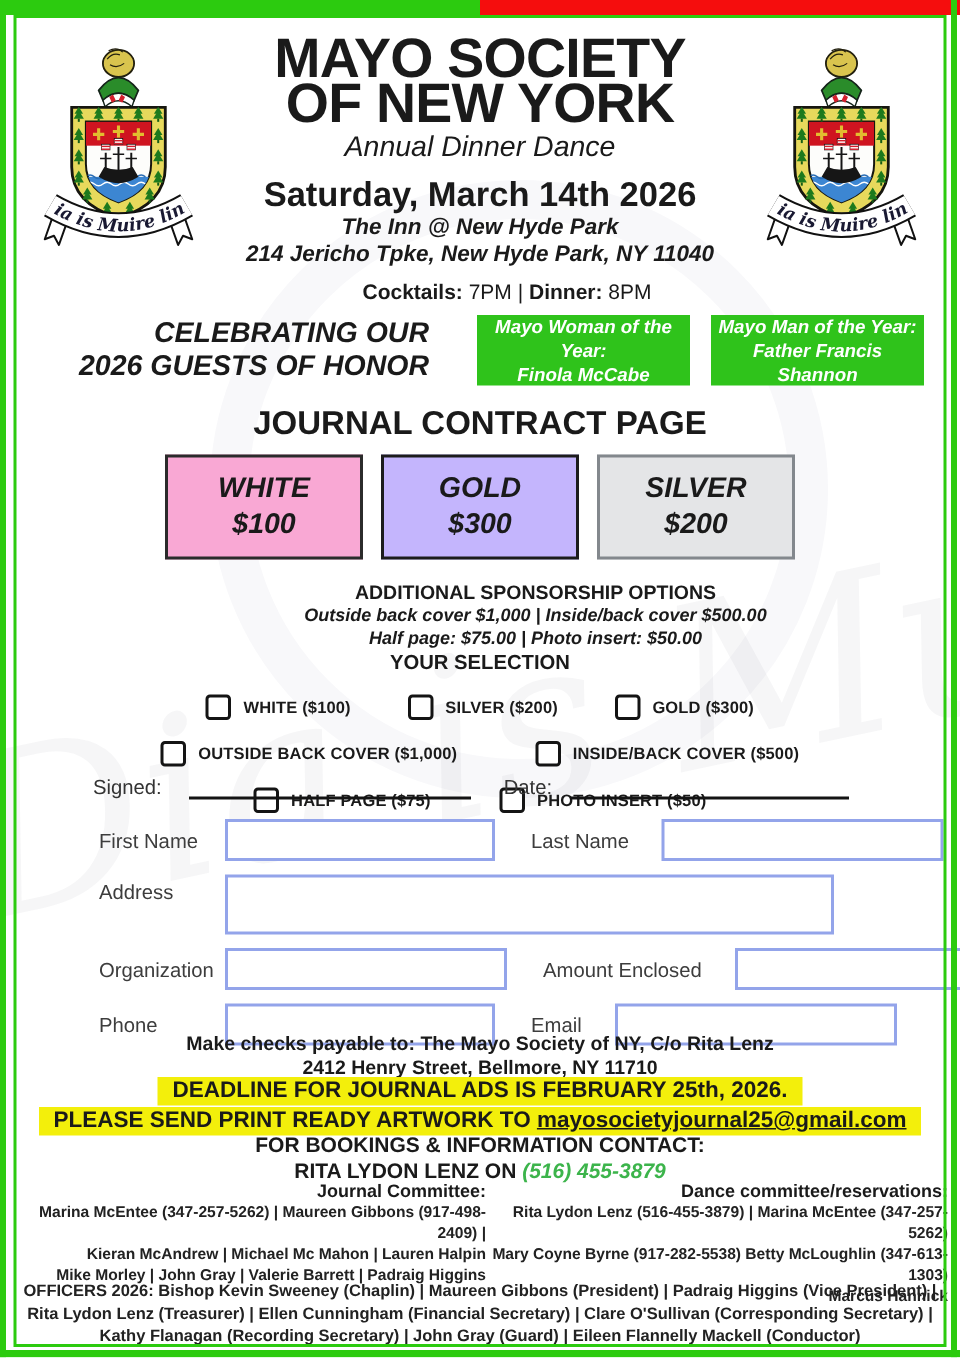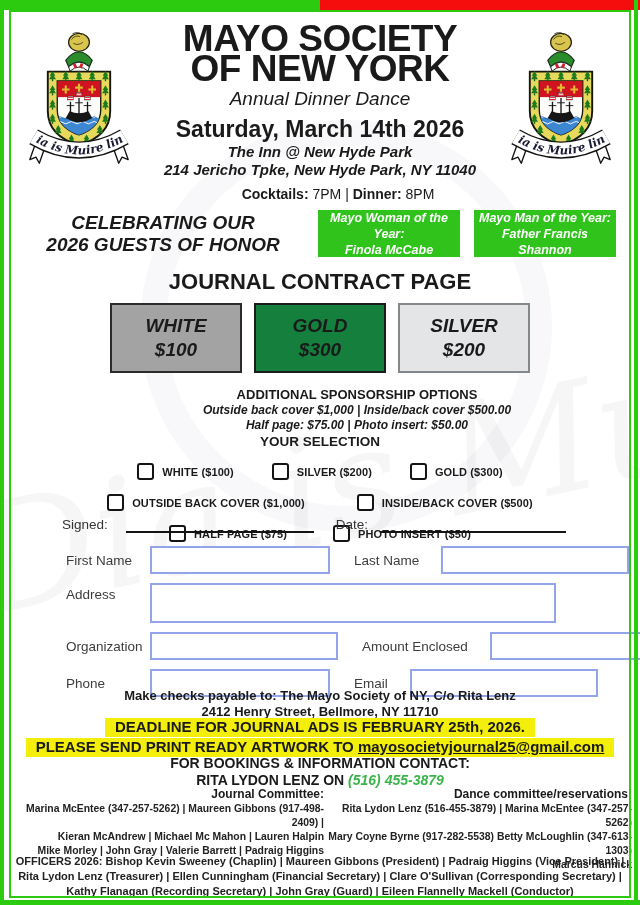--- a/index.html
+++ b/index.html
@@ -25,31 +25,31 @@
   .title-line{font-size:37px;font-weight:bold;line-height:30px;letter-spacing:-0.5px;}
   .subtitle{font-size:19px;font-style:italic;line-height:24px;margin-top:3px;}
   .date-line{font-size:23px;font-weight:bold;line-height:28px;margin-top:4px;}
   .venue-line{font-size:15px;font-weight:bold;font-style:italic;line-height:18px;}
   .sched{font-size:14px;margin-top:7px;padding-left:36px;}
   .b{font-weight:bold;}
   .crest-slot{position:absolute;top:26px;width:104px;height:146px;z-index:3;}
   .crest-left{left:27px;} .crest-right{right:27px;}
   
   #honor{top:210px;display:flex;align-items:center;padding:0 24px 0 40px;box-sizing:border-box;}
-  .honor-head{width:286px;text-align:center;font-size:19px;font-weight:bold;font-style:italic;line-height:22px;}
+  .honor-head{width:286px;text-align:right;font-size:19px;font-weight:bold;font-style:italic;line-height:22px;}
   .honor-boxes{display:flex;gap:14px;margin-left:8px;padding-left:24px;}
   .honor-box{width:142px;height:47px;background:#2fc31b;color:#fff;display:flex;flex-direction:column;
      justify-content:center;text-align:center;font-size:12.5px;font-weight:bold;font-style:italic;line-height:16px;}
   
   #journal-title{top:269px;text-align:center;font-size:22px;font-weight:bold;}
   #tiers{top:303px;display:flex;justify-content:center;gap:12px;}
   .tier{width:128px;height:66px;display:flex;flex-direction:column;justify-content:center;text-align:center;
      font-size:19px;font-weight:bold;font-style:italic;line-height:24px;}
-  .tier-white{background:#a3a3a3;border:2px solid #2b2b2b;}
-  .tier-gold{background:#15803d;border:2px solid #1c1c1c;}
+  .tier-white{background:#f9a8d4;border:2px solid #2b2b2b;}
+  .tier-gold{background:#c4b5fd;border:2px solid #1c1c1c;}
   .tier-silver{background:#e4e5e7;border:2px solid #83888d;}
   #additional{top:387px;text-align:center;padding-left:37px;}
   .add-title{font-size:13px;font-weight:bold;line-height:15px;}
   .add-line{font-size:12px;font-weight:bold;font-style:italic;line-height:14px;margin-top:1px;}
   
   #selection{top:434px;text-align:center;}
   .sel-title{font-size:13.5px;font-weight:bold;line-height:15px;}
   .cb-row{display:flex;justify-content:center;align-items:center;margin-top:14px;}
   .cb-row.r1{gap:38px;} .cb-row.r2{gap:52px;} .cb-row.r3{gap:46px;}
   .opt{display:flex;align-items:center;gap:8px;}

